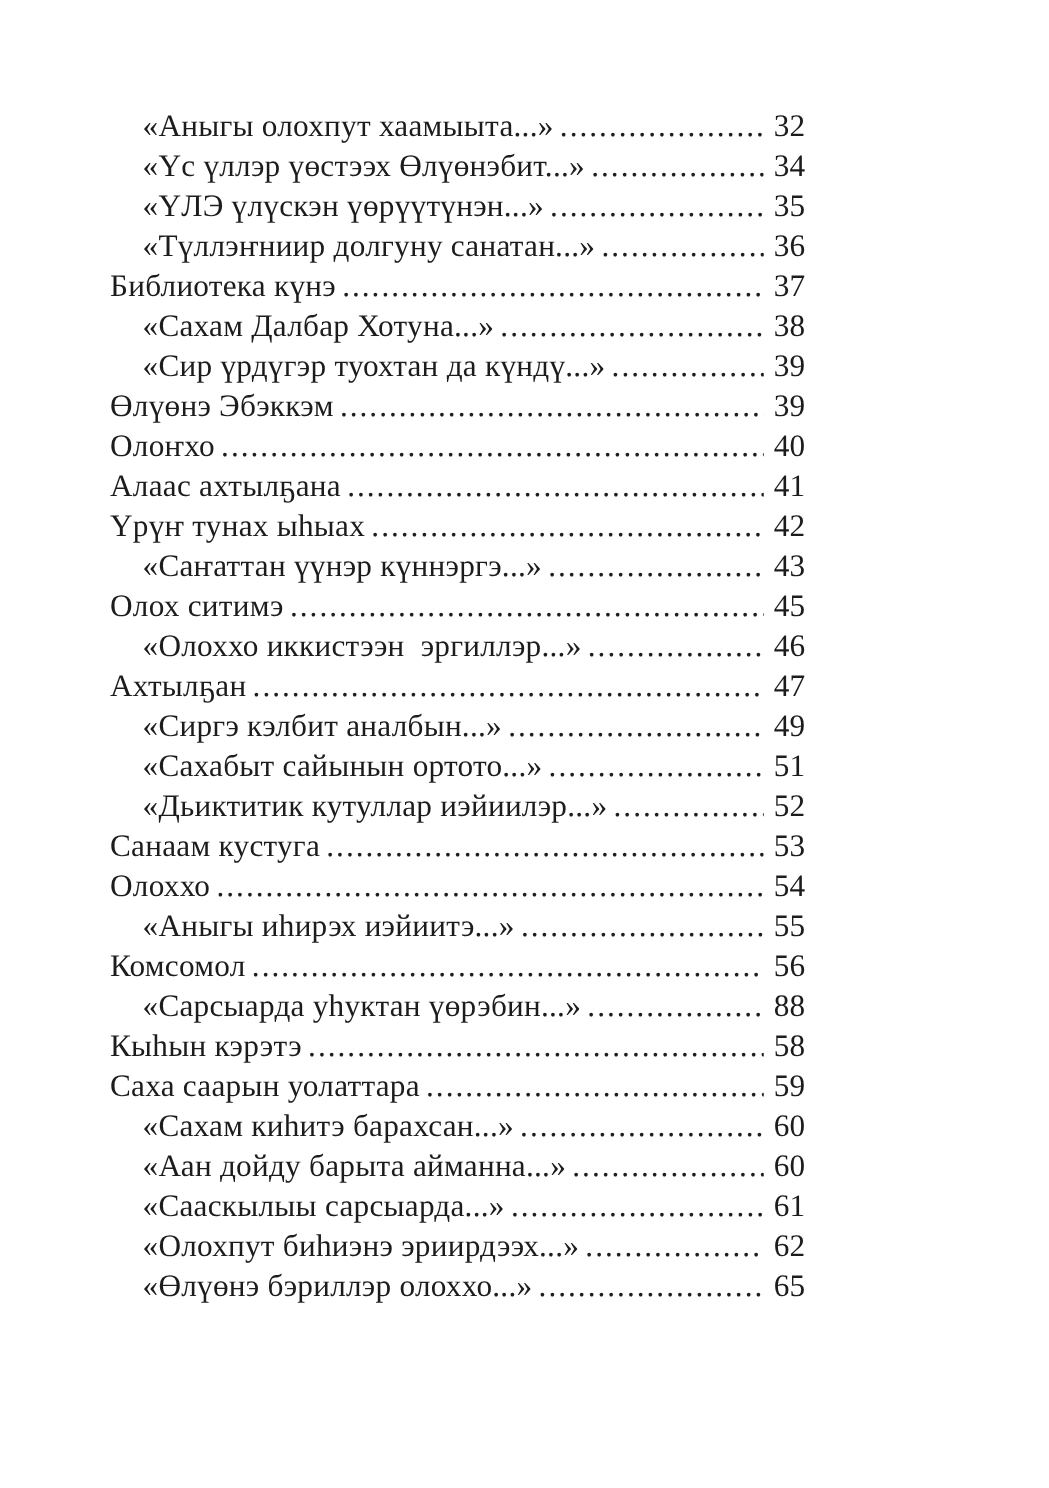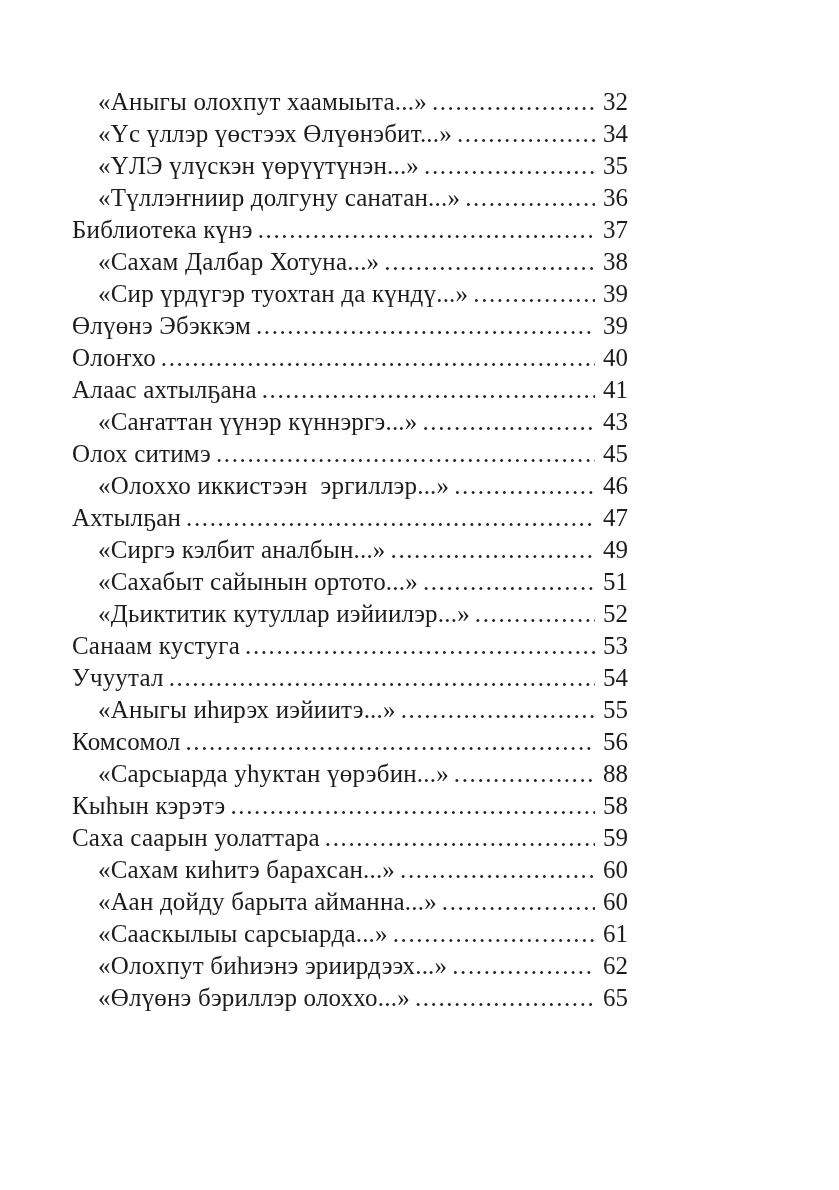--- a/index.html
+++ b/index.html
@@ -11,21 +11,21 @@
       width: 839px;
       height: 1190px;
       position: relative;
       background: #ffffff;
       font-family: "Liberation Serif", "DejaVu Serif", serif;
       color: #1c1c1c;
       overflow: hidden;
     }
     .toc {
       position: absolute;
-      left: 72px;
+      left: 88px;
       top: 86px;
       width: 556px;
       font-size: 25px;
       line-height: 32px;
     }
     .toc-row {
       display: flex;
       align-items: baseline;
       height: 32px;
       overflow: hidden;
@@ -102,20 +102,25 @@
     <div class="toc-row">
     <span class="toc-label">Олоҥхо</span>
     <span class="toc-dots"></span>
     <span class="toc-page">40</span>
   </div>
     <div class="toc-row">
     <span class="toc-label">Алаас ахтылҕана</span>
     <span class="toc-dots"></span>
     <span class="toc-page">41</span>
   </div>
+    <div class="toc-row">
+    <span class="toc-label">Үрүҥ тунах ыһыах</span>
+    <span class="toc-dots"></span>
+    <span class="toc-page">42</span>
+  </div>
     <div class="toc-row indent">
     <span class="toc-label">«Саҥаттан үүнэр күннэргэ...»</span>
     <span class="toc-dots"></span>
     <span class="toc-page">43</span>
   </div>
     <div class="toc-row">
     <span class="toc-label">Олох ситимэ</span>
     <span class="toc-dots"></span>
     <span class="toc-page">45</span>
   </div>
@@ -143,21 +148,21 @@
     <span class="toc-label">«Дьиктитик кутуллар иэйиилэр...»</span>
     <span class="toc-dots"></span>
     <span class="toc-page">52</span>
   </div>
     <div class="toc-row">
     <span class="toc-label">Санаам кустуга</span>
     <span class="toc-dots"></span>
     <span class="toc-page">53</span>
   </div>
     <div class="toc-row">
-    <span class="toc-label">Учуутал</span>
+    <span class="toc-label">Олоххо</span>
     <span class="toc-dots"></span>
     <span class="toc-page">54</span>
   </div>
     <div class="toc-row indent">
     <span class="toc-label">«Аныгы иһирэх иэйиитэ...»</span>
     <span class="toc-dots"></span>
     <span class="toc-page">55</span>
   </div>
     <div class="toc-row">
     <span class="toc-label">Комсомол</span>

